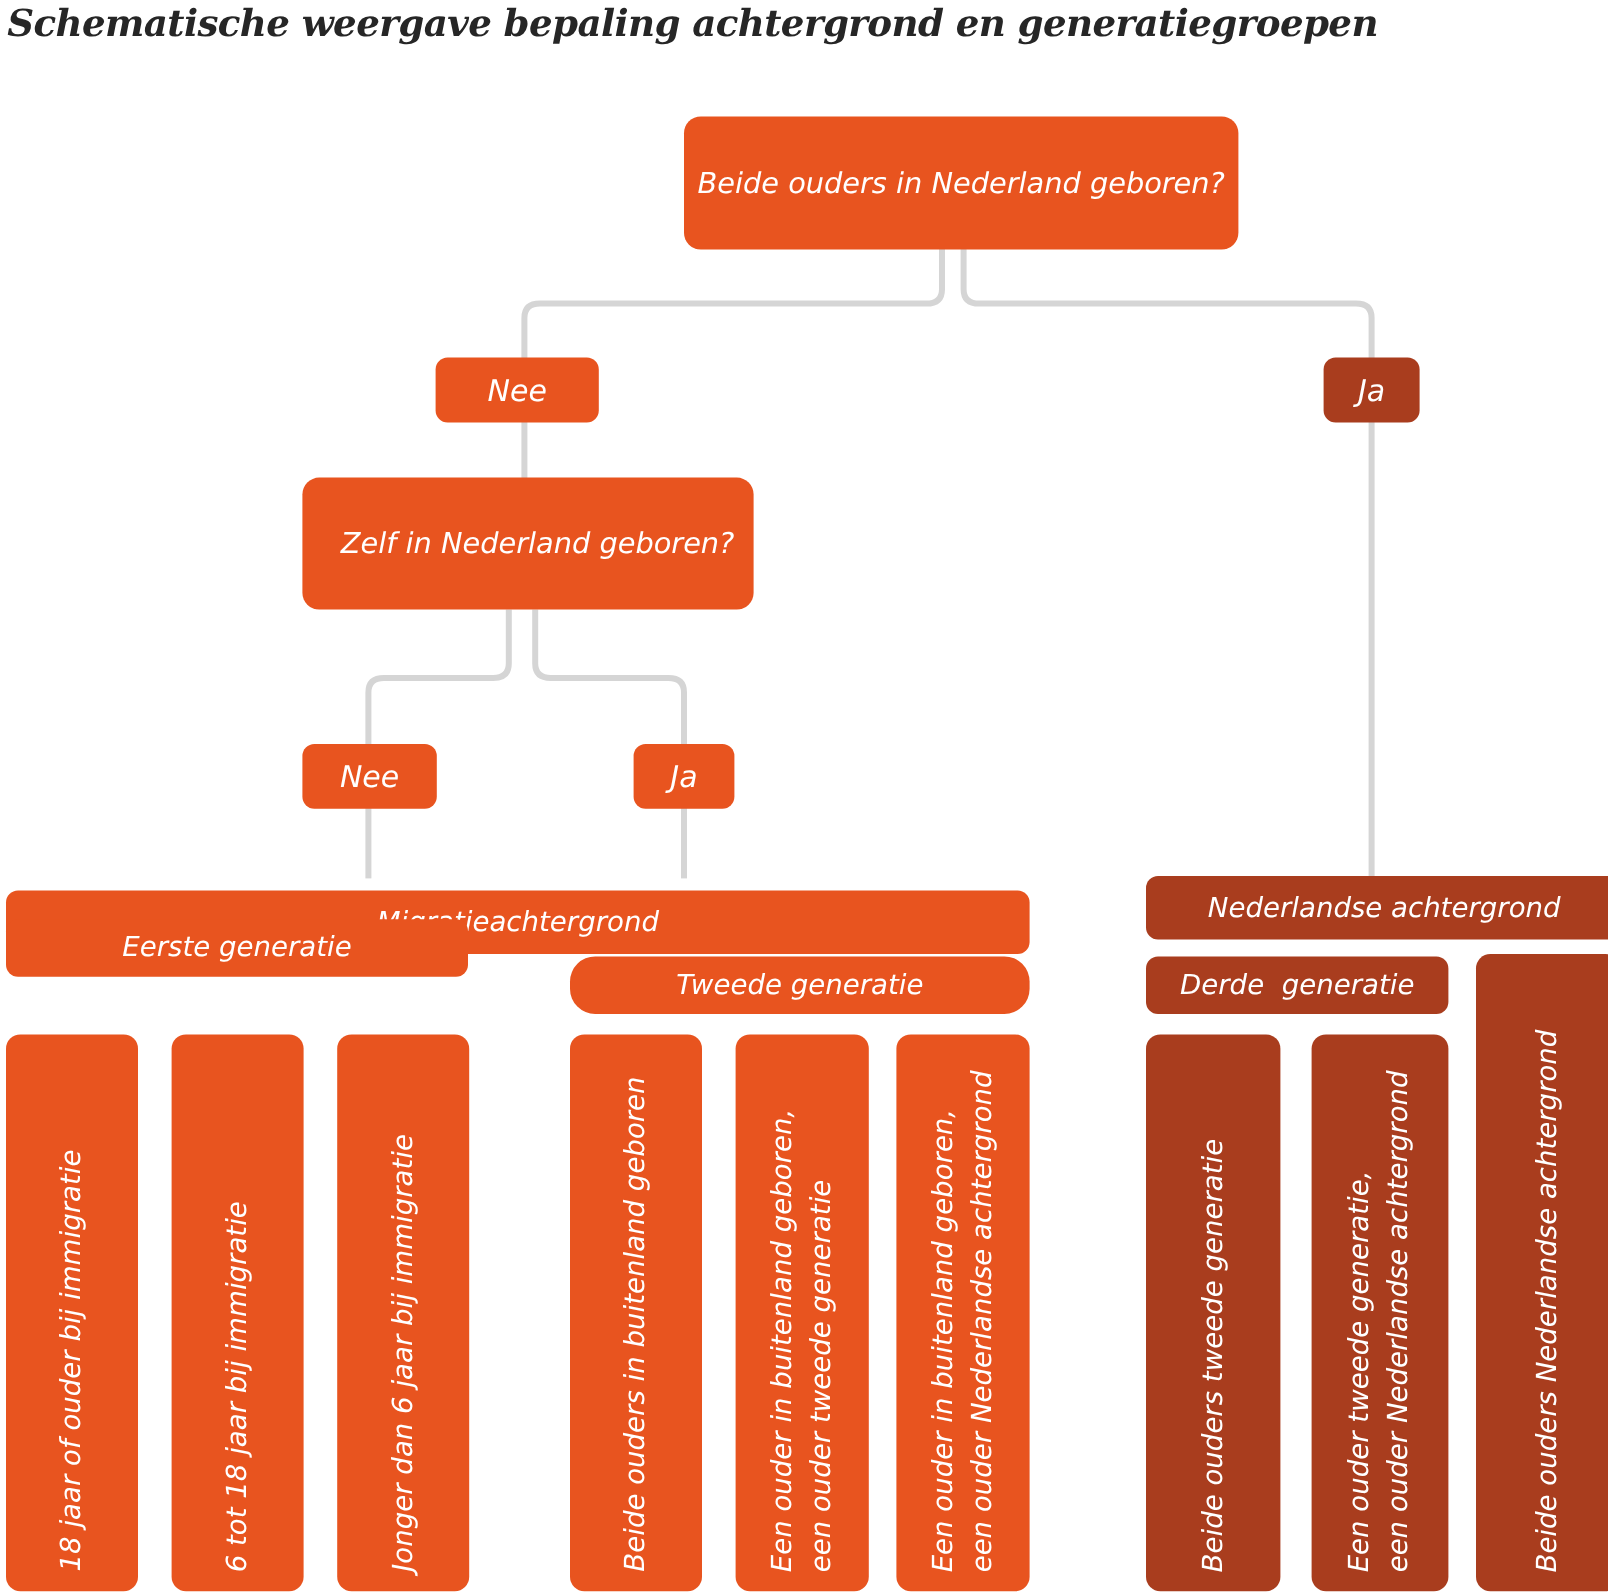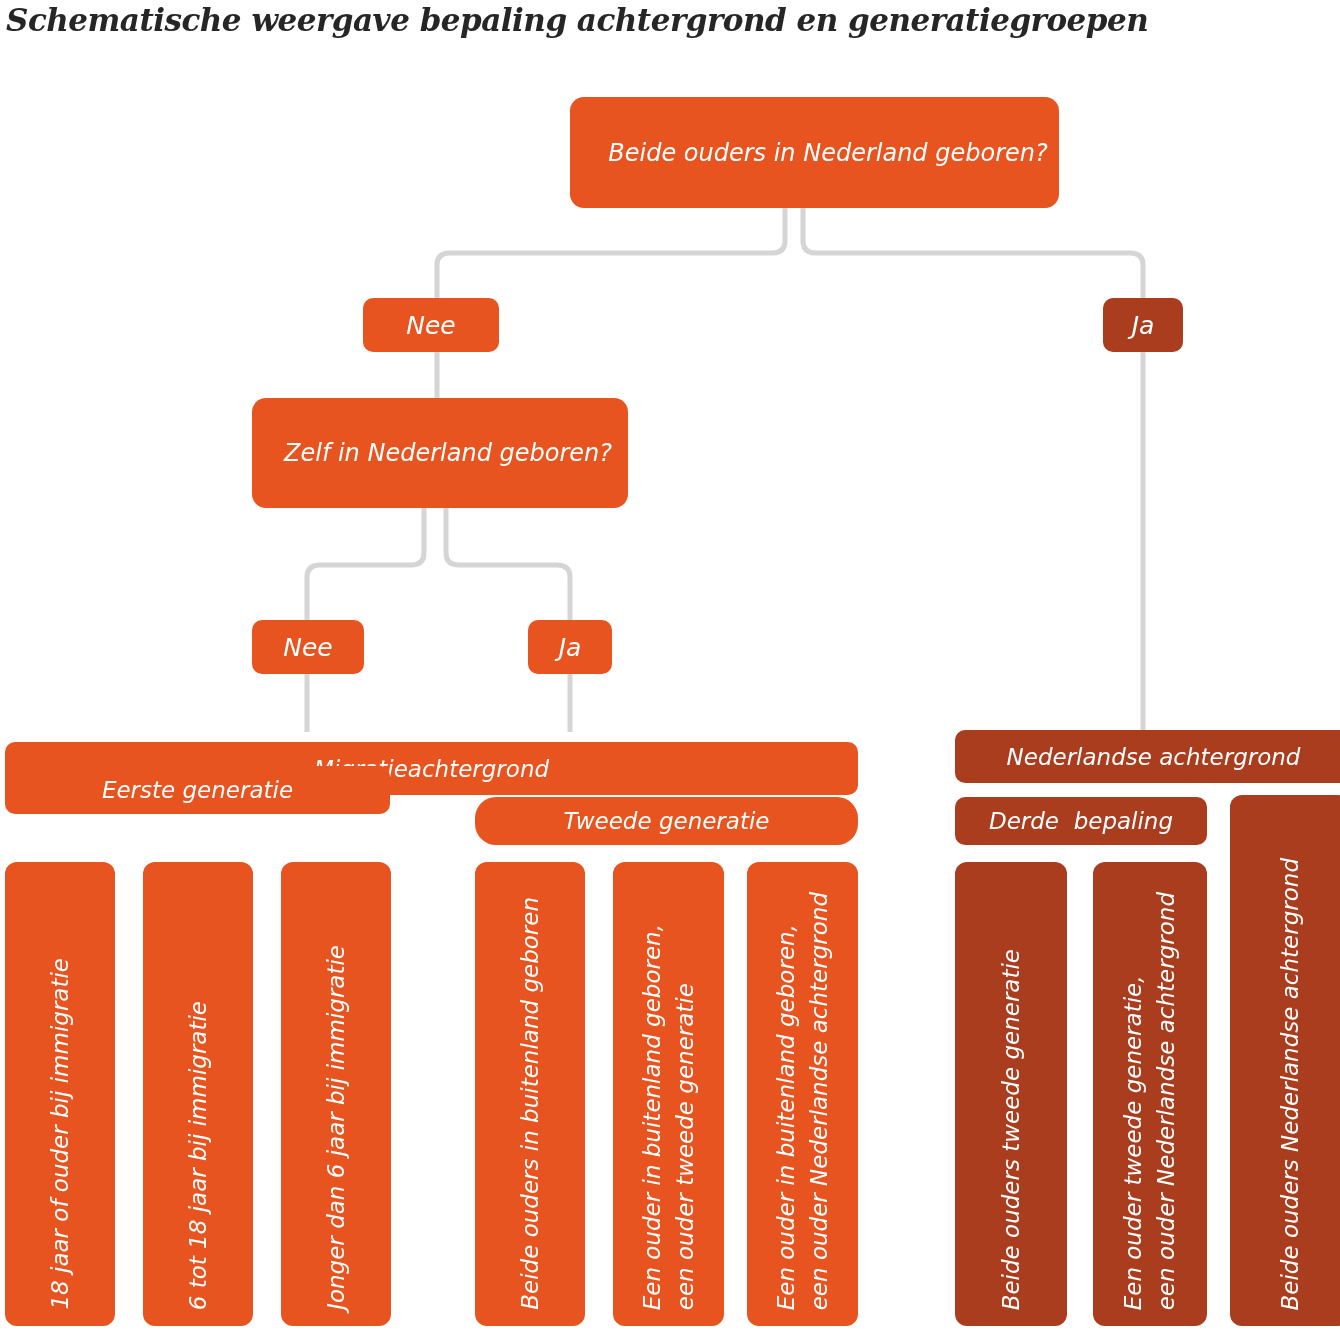--- a/index.html
+++ b/index.html
@@ -65,21 +65,21 @@
       <path d="M803 206 L803 241 Q803 253 816 253 L1130 253 Q1143 253 1143 265 L1143 300"></path>
       <path d="M437 350 L437 402"></path>
       <path d="M424 508 L424 553 Q424 565 411 565 L320 565 Q307 565 307 577 L307 622"></path>
       <path d="M446 508 L446 553 Q446 565 459 565 L557 565 Q570 565 570 577 L570 622"></path>
       <path d="M307 672 L307 732"></path>
       <path d="M570 672 L570 732"></path>
       <path d="M1143 348 L1143 732"></path>
     </g>
   </svg>
 
-  <div class="node" style="left:570px;top:97px;width:462px;height:111px;border-radius:14px;padding-left:27px;">
+  <div class="node" style="left:570px;top:97px;width:462px;height:111px;border-radius:14px;">
     <span class="lbl">Beide ouders in Nederland geboren?</span>
   </div>
 
   <div class="node small" style="left:363px;top:298px;width:136px;height:54px;">
     <span class="lbl">Nee</span>
   </div>
 
   <div class="node small dark" style="left:1103px;top:298px;width:80px;height:54px;">
     <span class="lbl">Ja</span>
   </div>
@@ -106,21 +106,21 @@
 
   <div class="node bar" style="left:5px;top:766px;width:385px;height:48px;">
     <span class="lbl">Eerste generatie</span>
   </div>
 
   <div class="node bar" style="left:475px;top:797px;width:383px;height:48px;border-radius:21px;">
     <span class="lbl">Tweede generatie</span>
   </div>
 
   <div class="node bar dark" style="left:955px;top:797px;width:252px;height:48px;">
-    <span class="lbl">Derde  bepaling</span>
+    <span class="lbl">Derde  generatie</span>
   </div>
 
   <div class="col" style="left:5px;top:862px;width:110px;height:464px;">
     <span class="vtext">18 jaar of ouder bij immigratie</span>
   </div>
 
   <div class="col" style="left:143px;top:862px;width:110px;height:464px;">
     <span class="vtext">6 tot 18 jaar bij immigratie</span>
   </div>
 

